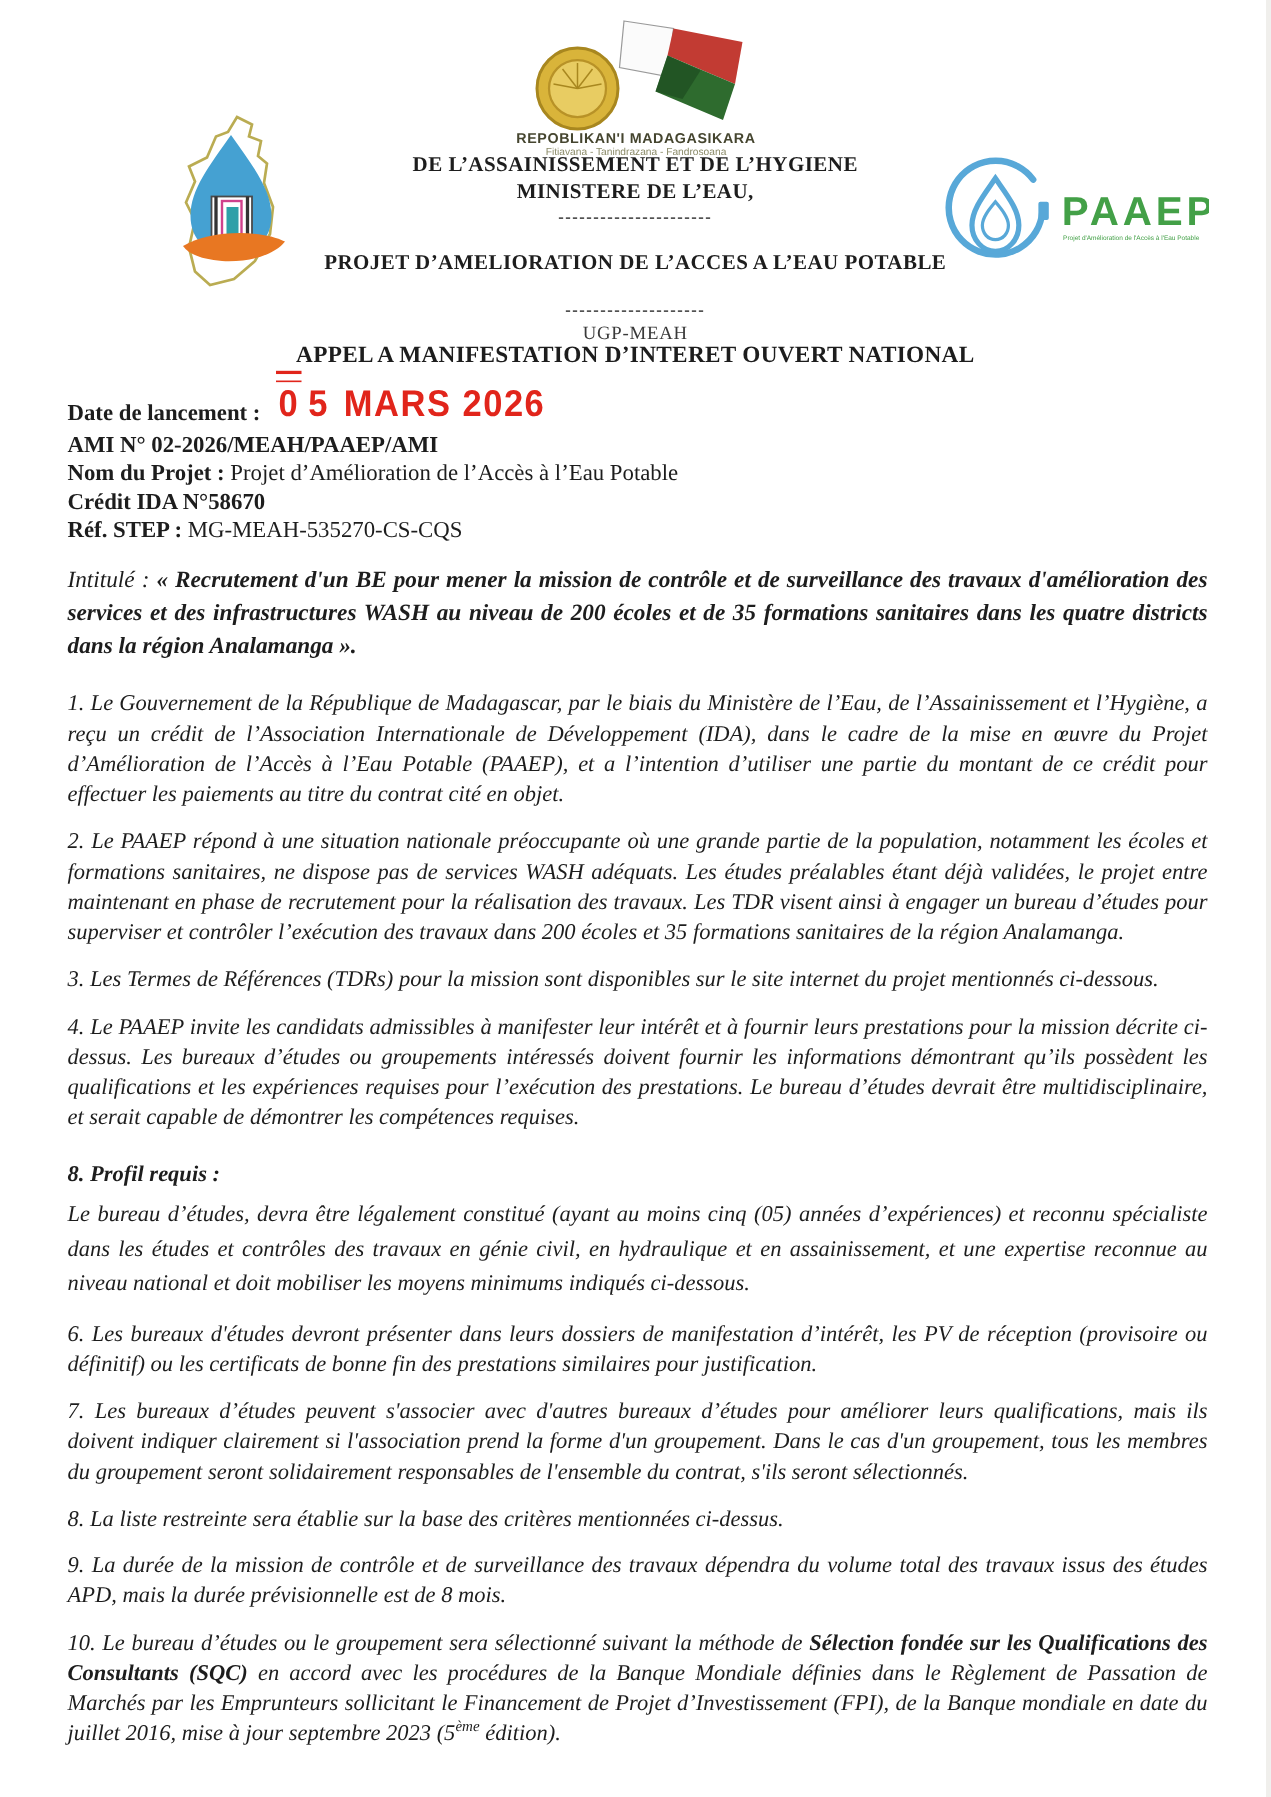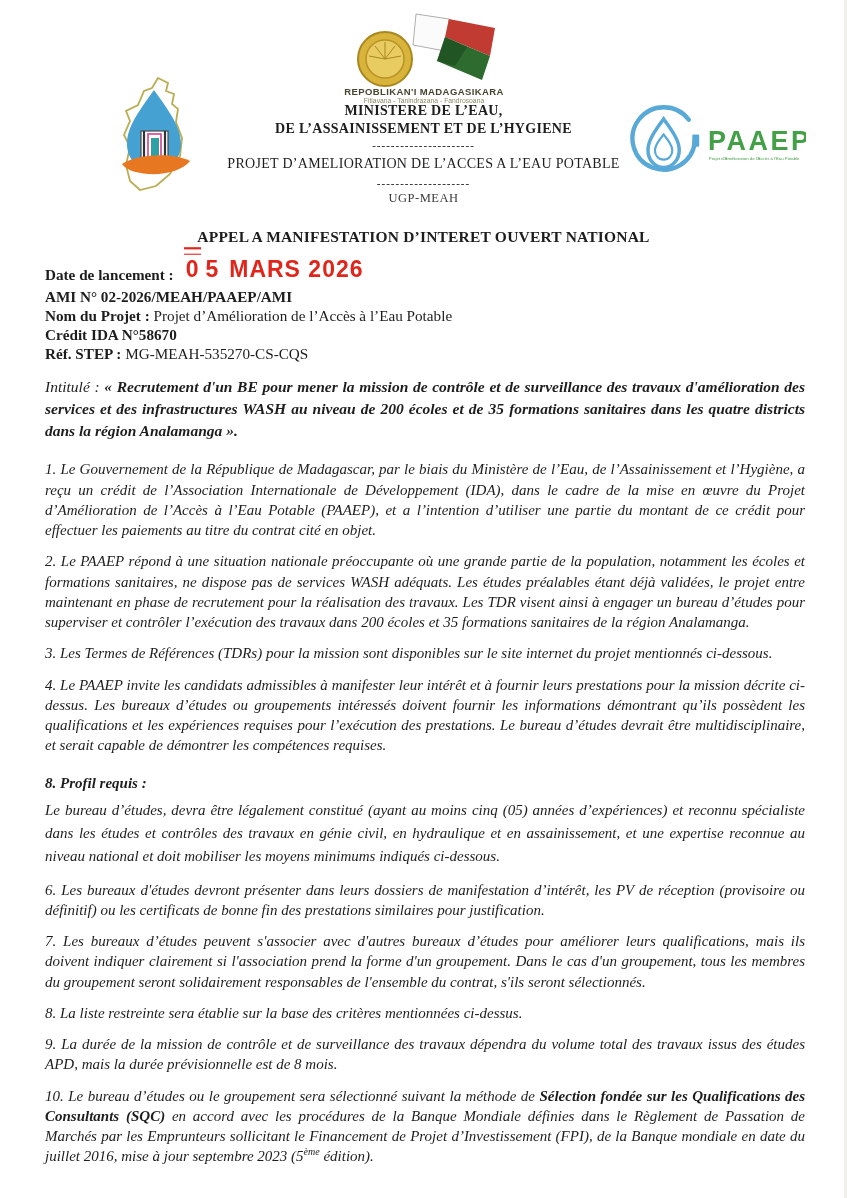--- a/index.html
+++ b/index.html
@@ -10,21 +10,21 @@
     color:#1d1d1d;
   }
   
   .header { position:relative; height:252px; }
   .emblem-wrap { position:absolute; top:4px; left:50%; transform:translateX(-50%); width:210px; text-align:center; }
   .left-logo { position:absolute; top:76px; left:96px; width:116px; height:118px; }
   .paaep-logo { position:absolute; top:96px; left:628px; width:178px; height:84px; }
   .center-text { position:absolute; top:102px; left:0; width:100%; text-align:center; line-height:1.25; }
   .ministry { font-weight:bold; font-size:14px; letter-spacing:.3px; }
   .dashes { font-size:11px; letter-spacing:1px; color:#2a2a2a; line-height:1.1; margin:2px 0; font-weight:bold; }
-  .project { font-weight:normal; font-size:14px; letter-spacing:.3px; width:420px; margin:4px auto; }
+  .project { font-weight:bold; font-size:14px; letter-spacing:.3px; width:420px; margin:16px auto; }
   .ugp { font-size:12.5px; color:#3a3a3a; letter-spacing:.5px; }
   .doc-title { position:absolute; top:228px; left:0; width:100%; text-align:center; font-weight:bold; font-size:15.5px; letter-spacing:.2px; }
   
   .content { padding:6px 42px 0 45px; }
   .meta { font-size:15.2px; line-height:1.26; }
   .meta .row { margin:0; }
   .b { font-weight:bold; }
   .stamp {
     display:inline-block; position:relative; top:-2px; margin-left:12px;
     font-family:"Liberation Sans","DejaVu Sans",sans-serif;
@@ -91,22 +91,22 @@
         <path d="M70,25 A36,36 0 1 0 77,50" fill="none" stroke="#58a8d8" stroke-width="5" stroke-linecap="round"></path>
         <rect x="74" y="42" width="8" height="14" rx="1.5" fill="#58a8d8"></rect>
         <path d="M41,24 C32,37 23,48 23,60 C23,71 31,80 41,80 C51,80 59,71 59,60 C59,48 50,37 41,24 Z" fill="none" stroke="#58a8d8" stroke-width="4"></path>
         <path d="M41,42 C36,48 31,54 31,60 C31,66 35,71 41,71 C47,71 51,66 51,60 C51,54 46,48 41,42 Z" fill="none" stroke="#58a8d8" stroke-width="2.5"></path>
         <text x="92" y="60" font-family="Liberation Sans, sans-serif" font-size="31" font-weight="bold" fill="#43a047" letter-spacing="3">PAAEP</text>
         <text x="93" y="71" font-family="Liberation Sans, sans-serif" font-size="5" fill="#43a047">Projet d'Amélioration de l'Accès à l'Eau Potable</text>
       </svg>
     </div>
 
     <div class="center-text">
+      <div class="ministry">DE L’ASSAINISSEMENT ET DE L’HYGIENE</div>
       <div class="ministry">MINISTERE DE L’EAU,</div>
-      <div class="ministry">DE L’ASSAINISSEMENT ET DE L’HYGIENE</div>
       <div class="dashes">----------------------</div>
       <div class="project">PROJET D’AMELIORATION DE L’ACCES A L’EAU POTABLE</div>
       <div class="dashes">--------------------</div>
       <div class="ugp">UGP-MEAH</div>
     </div>
 
     <div class="doc-title">APPEL A MANIFESTATION D’INTERET OUVERT NATIONAL</div>
   </div>
 
   <div class="content">

